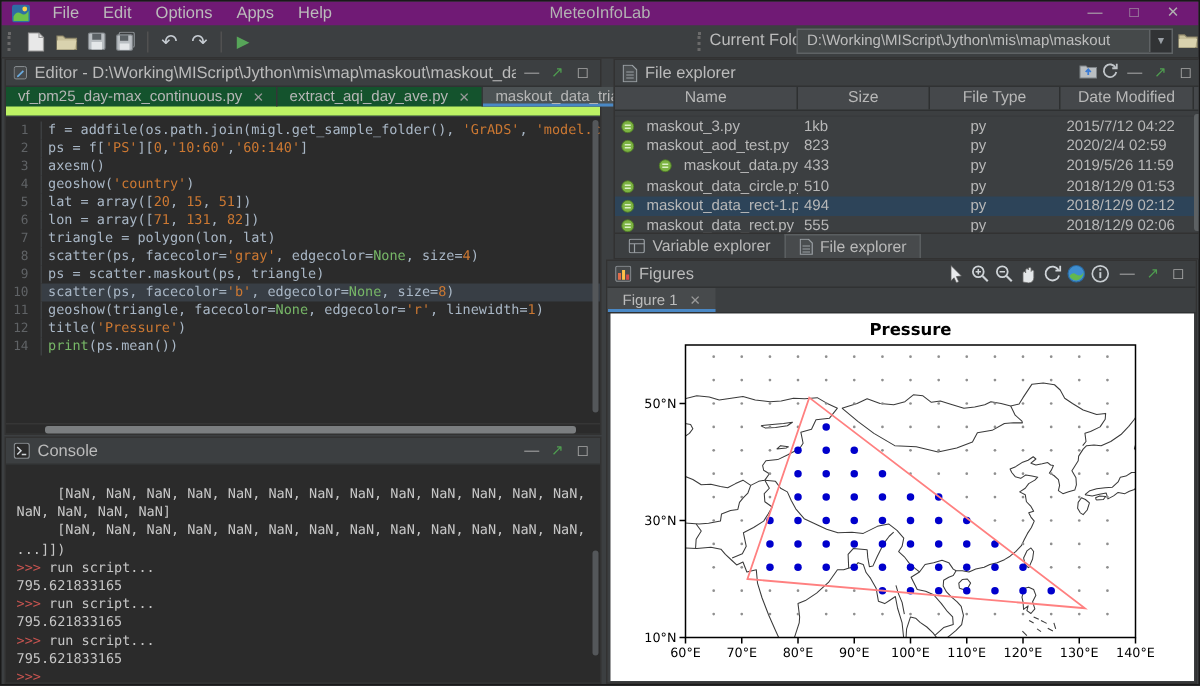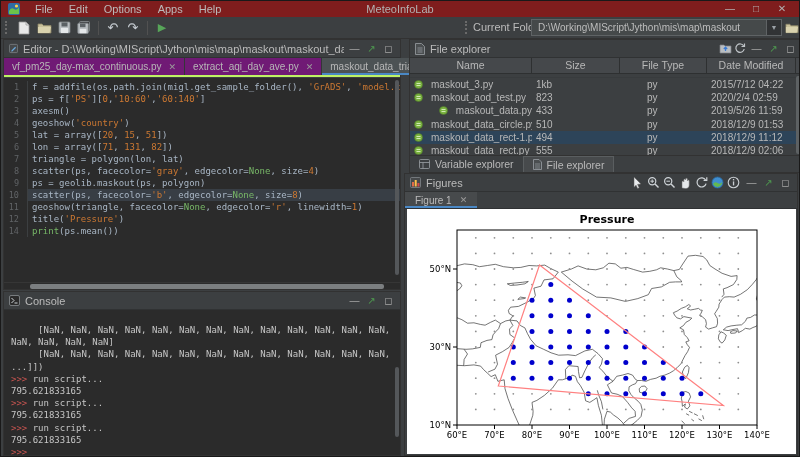--- a/index.html
+++ b/index.html
@@ -1,19 +1,19 @@
 <!DOCTYPE html>
 <html><head>
 <meta charset="utf-8">
 <style>
   html,body{margin:0;padding:0;background:#232323;font-family:"Liberation Sans",sans-serif;}
   *{box-sizing:border-box;}
   .window{position:relative;width:800px;height:457px;background:#3c3f41;overflow:hidden;border:1px solid #191919;}
   
-  .titlebar{position:absolute;left:0;top:0;right:0;height:16px;background:#7f1d1d;}
+  .titlebar{position:absolute;left:0;top:0;right:0;height:16px;background:#701a75;}
   .logo{position:absolute;left:7px;top:2px;width:12px;height:12px;}
   .menus{position:absolute;left:26px;top:1px;display:flex;}
   .menu-item{color:#bbbbbb;font-size:11px;padding:1px 8px;cursor:default;}
   .app-title{position:absolute;left:300px;right:300px;top:2px;text-align:center;color:#b2b2b2;font-size:11px;}
   .win-controls{position:absolute;right:4px;top:0;display:flex;}
   .win-btn{width:26px;text-align:center;color:#b0b0b0;font-size:10px;line-height:15px;}
   
   .toolbar{position:absolute;left:0;top:16px;right:0;height:22px;background:#3c3f41;border-bottom:1px solid #323232;}
   .tb-left{position:absolute;left:2px;top:0;height:21px;display:flex;align-items:center;}
   .grip{width:5px;height:13px;border-left:2px dotted #6a6a6a;margin:0 4px 0 2px;}
@@ -27,21 +27,21 @@
   .folder-btn{position:absolute;left:784px;top:3px;width:14px;height:14px;}
   
   .panel{position:absolute;background:#3c3f41;border:1px solid #323232;}
   .panel-header{height:18px;display:flex;align-items:center;padding:0 5px;background:#3c3f41;border-bottom:1px solid #303233;}
   .panel-title{color:#bbbbbb;font-size:11px;margin-left:5px;white-space:nowrap;overflow:hidden;}
   .panel-controls{margin-left:auto;display:flex;align-items:center;}
   .pc-btn{width:13px;text-align:center;color:#a6a6a6;font-size:10px;line-height:16px;margin-left:4px;}
   .pc-float{color:#4f9e50;}
   
   #editor{left:2px;top:38px;width:398px;height:251px;}
-  .tabbar{height:19px;background:#701a75;display:flex;border-bottom:2px solid #bef264;}
+  .tabbar{height:19px;background:#14532d;display:flex;border-bottom:6px solid #bef264;}
   .etab{display:flex;align-items:center;padding:0 8px;font-size:10px;color:#b7b7b7;border-right:1px solid #343638;white-space:nowrap;}
   .etab .tab-close{margin-left:7px;color:#9a9a9a;font-size:9px;}
   .etab.active{background:#4c5254;box-shadow:inset 0 -2px 0 #4a88c5;}
   .code-area{position:absolute;left:0;top:38px;right:0;bottom:7px;background:#2b2b2b;overflow:hidden;font-family:"DejaVu Sans Mono",monospace;font-size:9px;line-height:12px;padding-top:3px;}
   .code-line{display:flex;height:12px;white-space:pre;}
   .gutter-num{flex:0 0 24px;text-align:right;padding-right:8px;color:#606366;font-size:8.5px;border-right:1px solid #3c3f41;}
   .code-text{flex:1;padding-left:4px;}
   .code-line.current .code-text{background:#383e45;}
   .tk-d{color:#a9b7c6;} .tk-s{color:#cc7832;} .tk-n{color:#cc7832;} .tk-k{color:#77b767;}
   .hscroll{position:absolute;left:0;right:0;bottom:0;height:7px;background:#2b2b2b;border-top:1px solid #363636;}
@@ -190,21 +190,21 @@
       </div>
     <div class="code-area">
         <div class="code-line"><span class="gutter-num">1</span><span class="code-text"><span class="tk-d">f = addfile(os.path.join(migl.get_sample_folder(), </span><span class="tk-s">'GrADS'</span><span class="tk-d">, </span><span class="tk-s">'model.ctl'</span></span></div>
         <div class="code-line"><span class="gutter-num">2</span><span class="code-text"><span class="tk-d">ps = f[</span><span class="tk-s">'PS'</span><span class="tk-d">][</span><span class="tk-n">0</span><span class="tk-d">,</span><span class="tk-s">'10:60'</span><span class="tk-d">,</span><span class="tk-s">'60:140'</span><span class="tk-d">]</span></span></div>
         <div class="code-line"><span class="gutter-num">3</span><span class="code-text"><span class="tk-d">axesm()</span></span></div>
         <div class="code-line"><span class="gutter-num">4</span><span class="code-text"><span class="tk-d">geoshow(</span><span class="tk-s">'country'</span><span class="tk-d">)</span></span></div>
         <div class="code-line"><span class="gutter-num">5</span><span class="code-text"><span class="tk-d">lat = array([</span><span class="tk-n">20</span><span class="tk-d">, </span><span class="tk-n">15</span><span class="tk-d">, </span><span class="tk-n">51</span><span class="tk-d">])</span></span></div>
         <div class="code-line"><span class="gutter-num">6</span><span class="code-text"><span class="tk-d">lon = array([</span><span class="tk-n">71</span><span class="tk-d">, </span><span class="tk-n">131</span><span class="tk-d">, </span><span class="tk-n">82</span><span class="tk-d">])</span></span></div>
         <div class="code-line"><span class="gutter-num">7</span><span class="code-text"><span class="tk-d">triangle = polygon(lon, lat)</span></span></div>
         <div class="code-line"><span class="gutter-num">8</span><span class="code-text"><span class="tk-d">scatter(ps, facecolor=</span><span class="tk-s">'gray'</span><span class="tk-d">, edgecolor=</span><span class="tk-k">None</span><span class="tk-d">, size=</span><span class="tk-n">4</span><span class="tk-d">)</span></span></div>
-        <div class="code-line"><span class="gutter-num">9</span><span class="code-text"><span class="tk-d">ps = geolib.maskout(ps, polygon)</span></span></div>
+        <div class="code-line"><span class="gutter-num">9</span><span class="code-text"><span class="tk-d">ps = scatter.maskout(ps, triangle)</span></span></div>
         <div class="code-line current"><span class="gutter-num">10</span><span class="code-text"><span class="tk-d">scatter(ps, facecolor=</span><span class="tk-s">'b'</span><span class="tk-d">, edgecolor=</span><span class="tk-k">None</span><span class="tk-d">, size=</span><span class="tk-n">8</span><span class="tk-d">)</span></span></div>
         <div class="code-line"><span class="gutter-num">11</span><span class="code-text"><span class="tk-d">geoshow(triangle, facecolor=</span><span class="tk-k">None</span><span class="tk-d">, edgecolor=</span><span class="tk-s">'r'</span><span class="tk-d">, linewidth=</span><span class="tk-n">1</span><span class="tk-d">)</span></span></div>
         <div class="code-line"><span class="gutter-num">12</span><span class="code-text"><span class="tk-d">title(</span><span class="tk-s">'Pressure'</span><span class="tk-d">)</span></span></div>
         <div class="code-line"><span class="gutter-num">14</span><span class="code-text"><span class="tk-k">print</span><span class="tk-d">(ps.mean())</span></span></div>
       </div>
     <div class="ed-vthumb"></div>
     <div class="hscroll">
         <div class="hthumb"></div>
       </div>
   </div>
@@ -335,21 +335,21 @@
             <span style="display: flex; margin-right: 4px;">
               <svg width="9" height="9" viewBox="0 0 9 9">
                 <circle cx="4.5" cy="4.5" r="4" fill="#7cb342" stroke="#4e7a27" stroke-width="0.6"></circle>
                 <path d="M2.5 3.5 h4 M2.5 5.5 h4" stroke="#d9efc2" stroke-width="0.9"></path>
               </svg>
             </span>
             <span>maskout_data_rect-1.py</span>
           </div>
           <div class="cell" style="width: 88px; padding-left: 4px;">494</div>
           <div class="cell" style="width: 87px; padding-left: 27px;">py</div>
-          <div class="cell" style="width: 89px; padding-left: 4px;">2018/12/9 11:12</div>
+          <div class="cell" style="width: 89px; padding-left: 4px;">2018/12/9 02:12</div>
         </div>
         <div class="frow">
           <div class="cell c-name" style="width: 122px;">
             <span style="display: flex; margin-right: 4px;">
               <svg width="9" height="9" viewBox="0 0 9 9">
                 <circle cx="4.5" cy="4.5" r="4" fill="#7cb342" stroke="#4e7a27" stroke-width="0.6"></circle>
                 <path d="M2.5 3.5 h4 M2.5 5.5 h4" stroke="#d9efc2" stroke-width="0.9"></path>
               </svg>
             </span>
             <span>maskout_data_rect.py</span>

